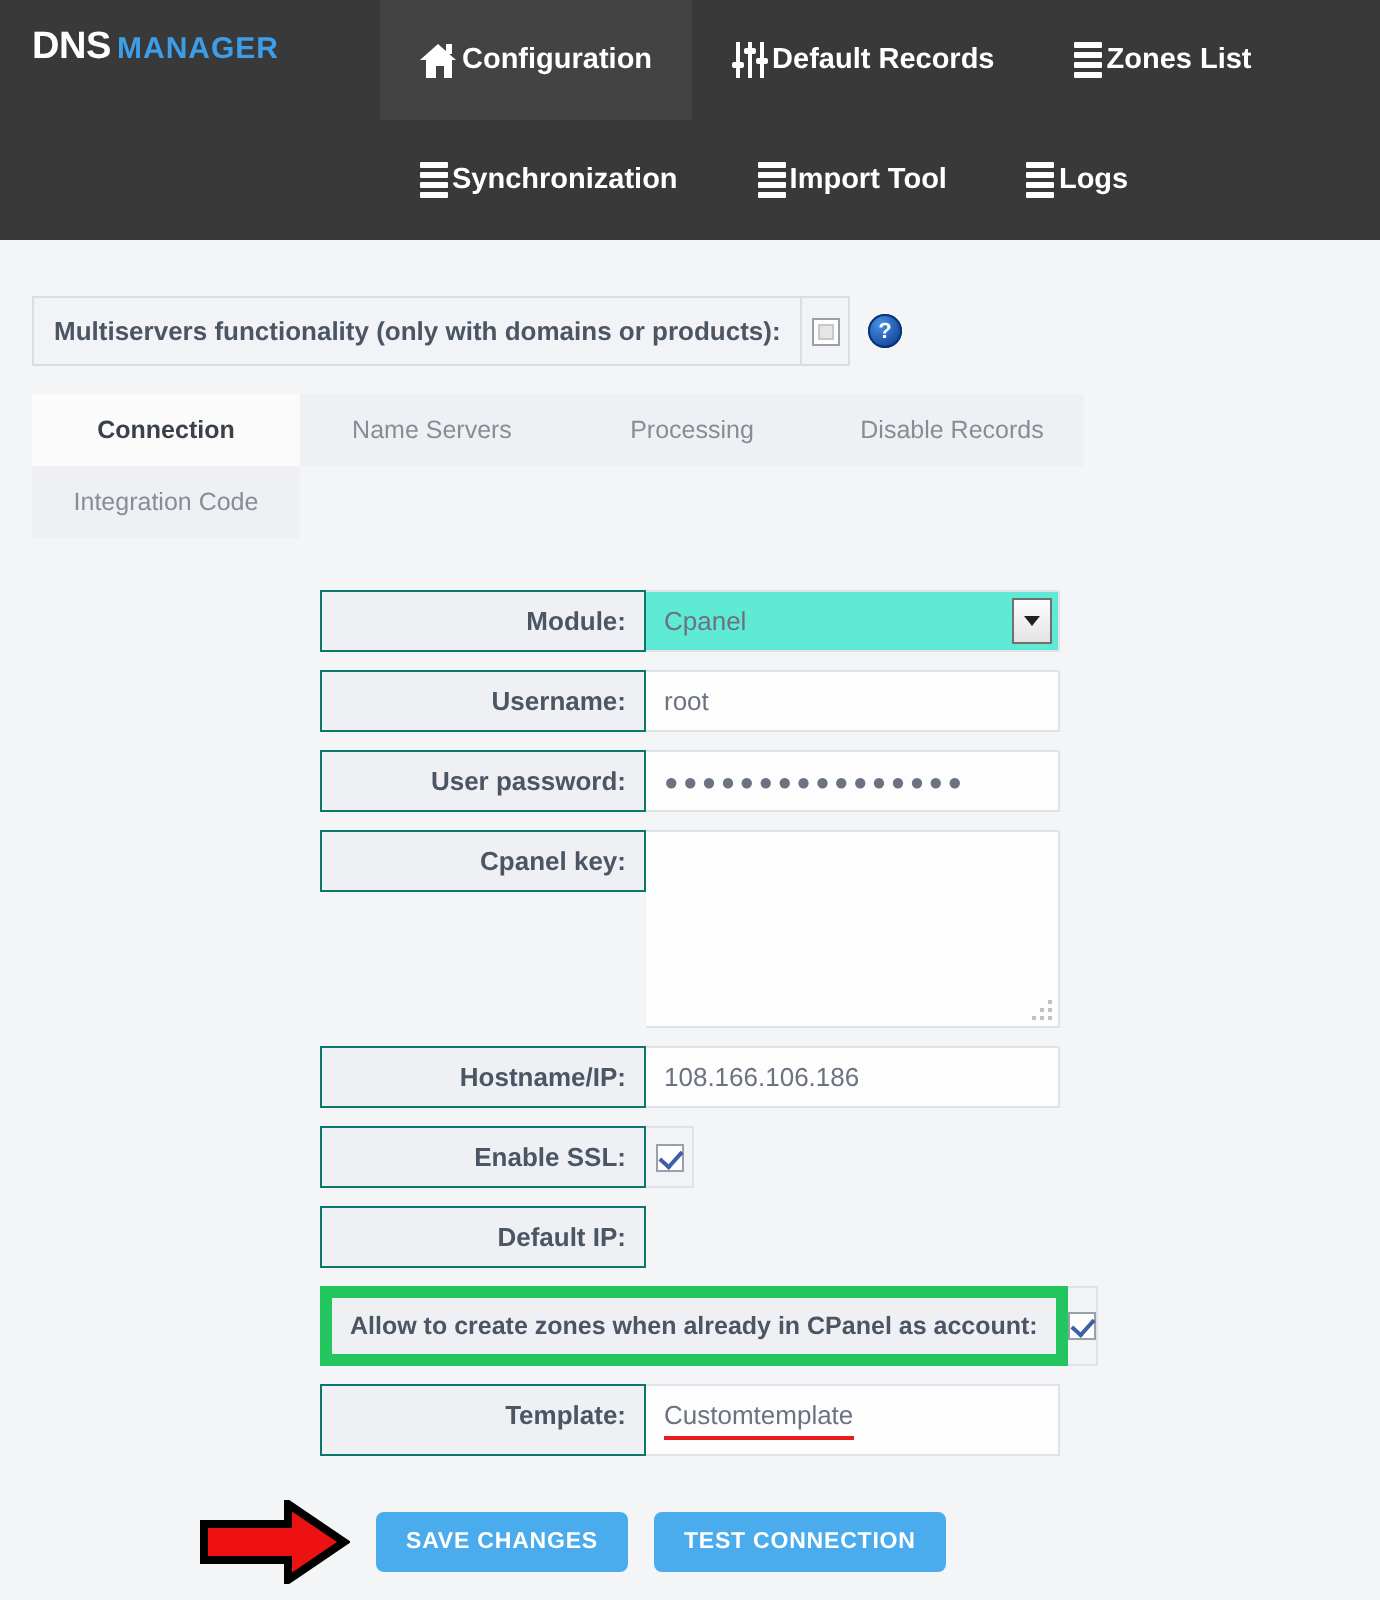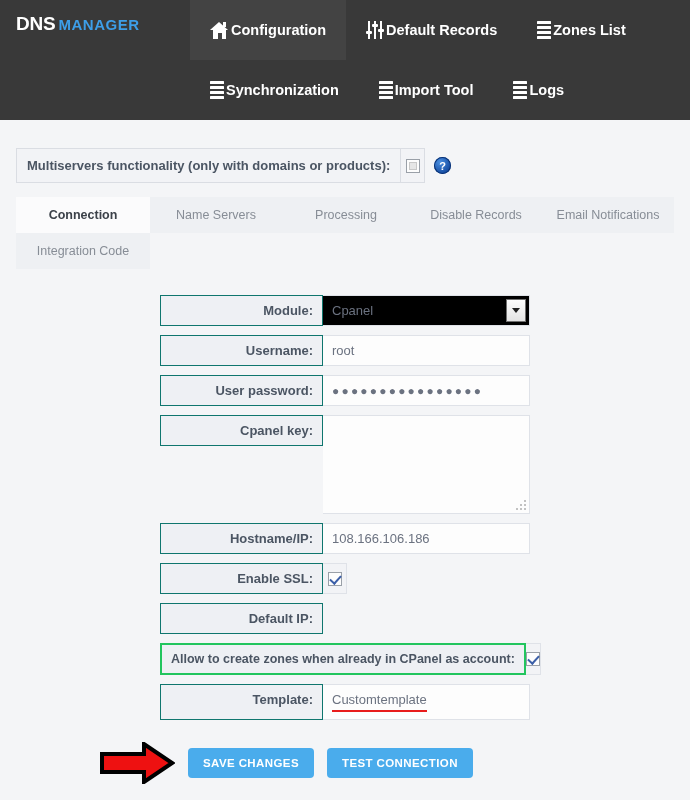--- a/index.html
+++ b/index.html
@@ -196,21 +196,21 @@
     border-left:none;
     padding:7px 9px;
     color:#6b7280;
     font-size:13px;
     display:flex; align-items:center;
   }
 
   .selectbox {
     flex:1;
     display:flex; align-items:center;
-    background:#000000;
+    background:#5eead4;
     border:1px solid #dfe2e8;
     border-left:none;
     position:relative;
     height:31px;
   }
   .selectbox .val { padding-left:9px; color:#6b7280; }
   .selbtn {
     position:absolute; right:3px; top:3px;
     width:20px; height:23px;
     border:1px solid #707070;
@@ -251,21 +251,21 @@
     border:1px solid #dfe2e8;
     border-left:none;
     width:24px;
     display:flex;align-items:center;justify-content:center;
   }
 
   .wide { width:370px; display:flex; align-items:stretch; }
   .wide .wlabel {
     flex:1;
     background:#eef0f4;
-    border:2px solid #22c55e;
+    border:6px solid #22c55e;
     padding:7px 9px;
     text-align:center;
     font-weight:bold;
     color:#4b5563;
     font-size:12.5px;
     white-space:nowrap;
   }
 
   .spell {
     border-bottom:2.5px solid #e81c1c;
@@ -375,21 +375,20 @@
     <div class="helpcell">
       <span class="help">?</span>
     </div>
   </div>
 
   <div class="tabs">
     <div class="tab active" style="width:134px">Connection</div>
     <div class="tab" style="width:132px">Name Servers</div>
     <div class="tab" style="width:128px">Processing</div>
     <div class="tab" style="width:132px">Disable Records</div>
-    <div class="tab" style="width:132px">Email Notifications</div>
     <div class="tab" style="width:134px">Integration Code</div>
   </div>
 
   <div class="form">
 
     <div class="frow">
       <div class="fgrid">
         <div class="flabel">Module:</div>
         <div class="selectbox">
           <span class="val">Cpanel</span>

